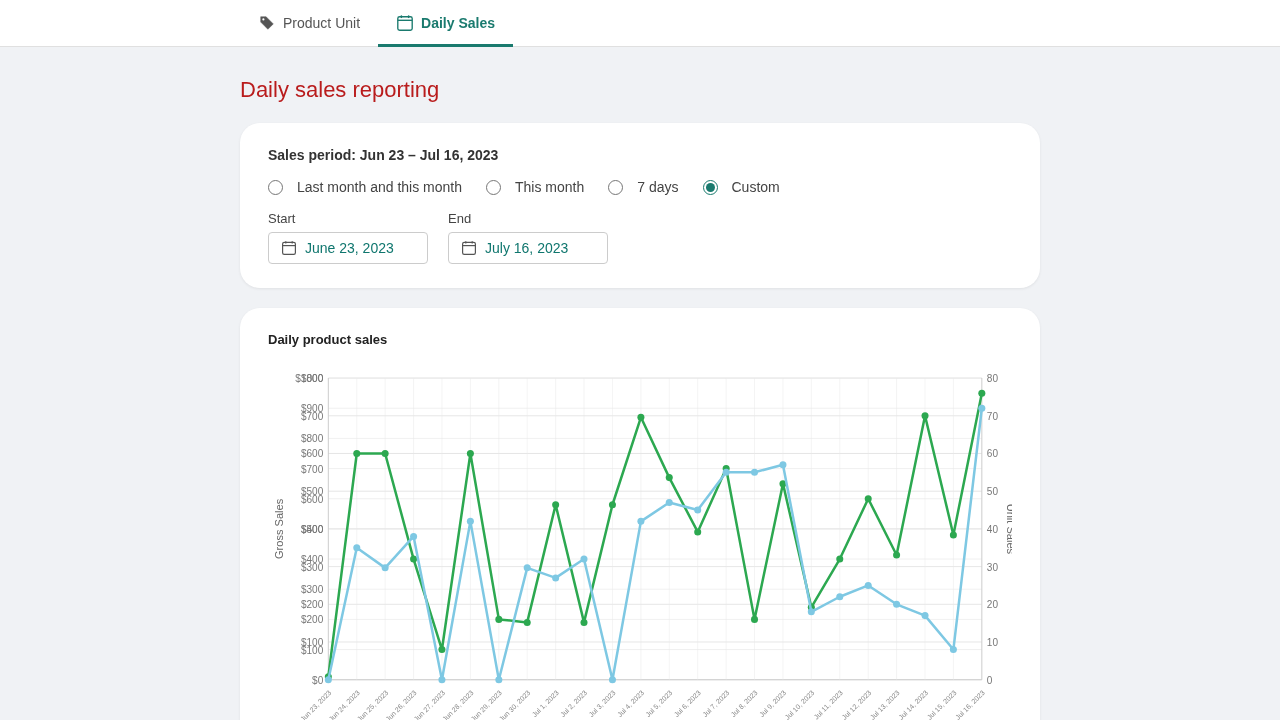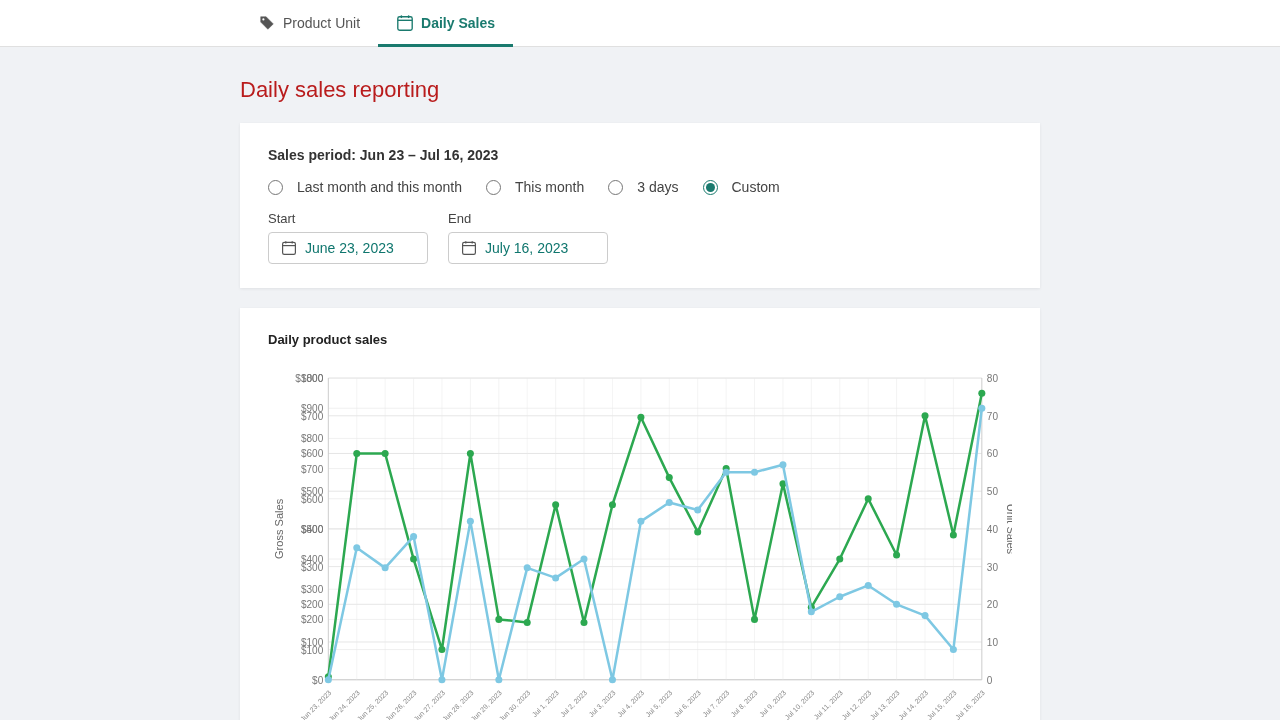--- a/index.html
+++ b/index.html
@@ -44,21 +44,21 @@
 
     .page-title {
       font-size: 22px;
       font-weight: 500;
       color: #b91c1c;
       margin-bottom: 20px;
     }
 
     .card {
       background: #fff;
-      border-radius: 0;
+      border-radius: 20px;
       padding: 24px 28px;
       margin-bottom: 20px;
       box-shadow: 0 1px 3px rgba(0,0,0,0.07);
     }
 
     .sales-period {
       font-size: 14px;
       color: #333;
       margin-bottom: 16px;
     }
@@ -170,21 +170,21 @@
       <label class="radio-label">
         <input type="radio" name="period" style="">
         <span>Last month and this month</span>
       </label>
       <label class="radio-label">
         <input type="radio" name="period" style="">
         <span>This month</span>
       </label>
       <label class="radio-label">
         <input type="radio" name="period" style="">
-        <span>3 days</span>
+        <span>7 days</span>
       </label>
       <label class="radio-label">
         <input type="radio" name="period" checked="" style="">
         <span>Custom</span>
       </label>
     </div>
 
     <div class="date-row">
       <div class="date-group">
         <label>Start</label>

